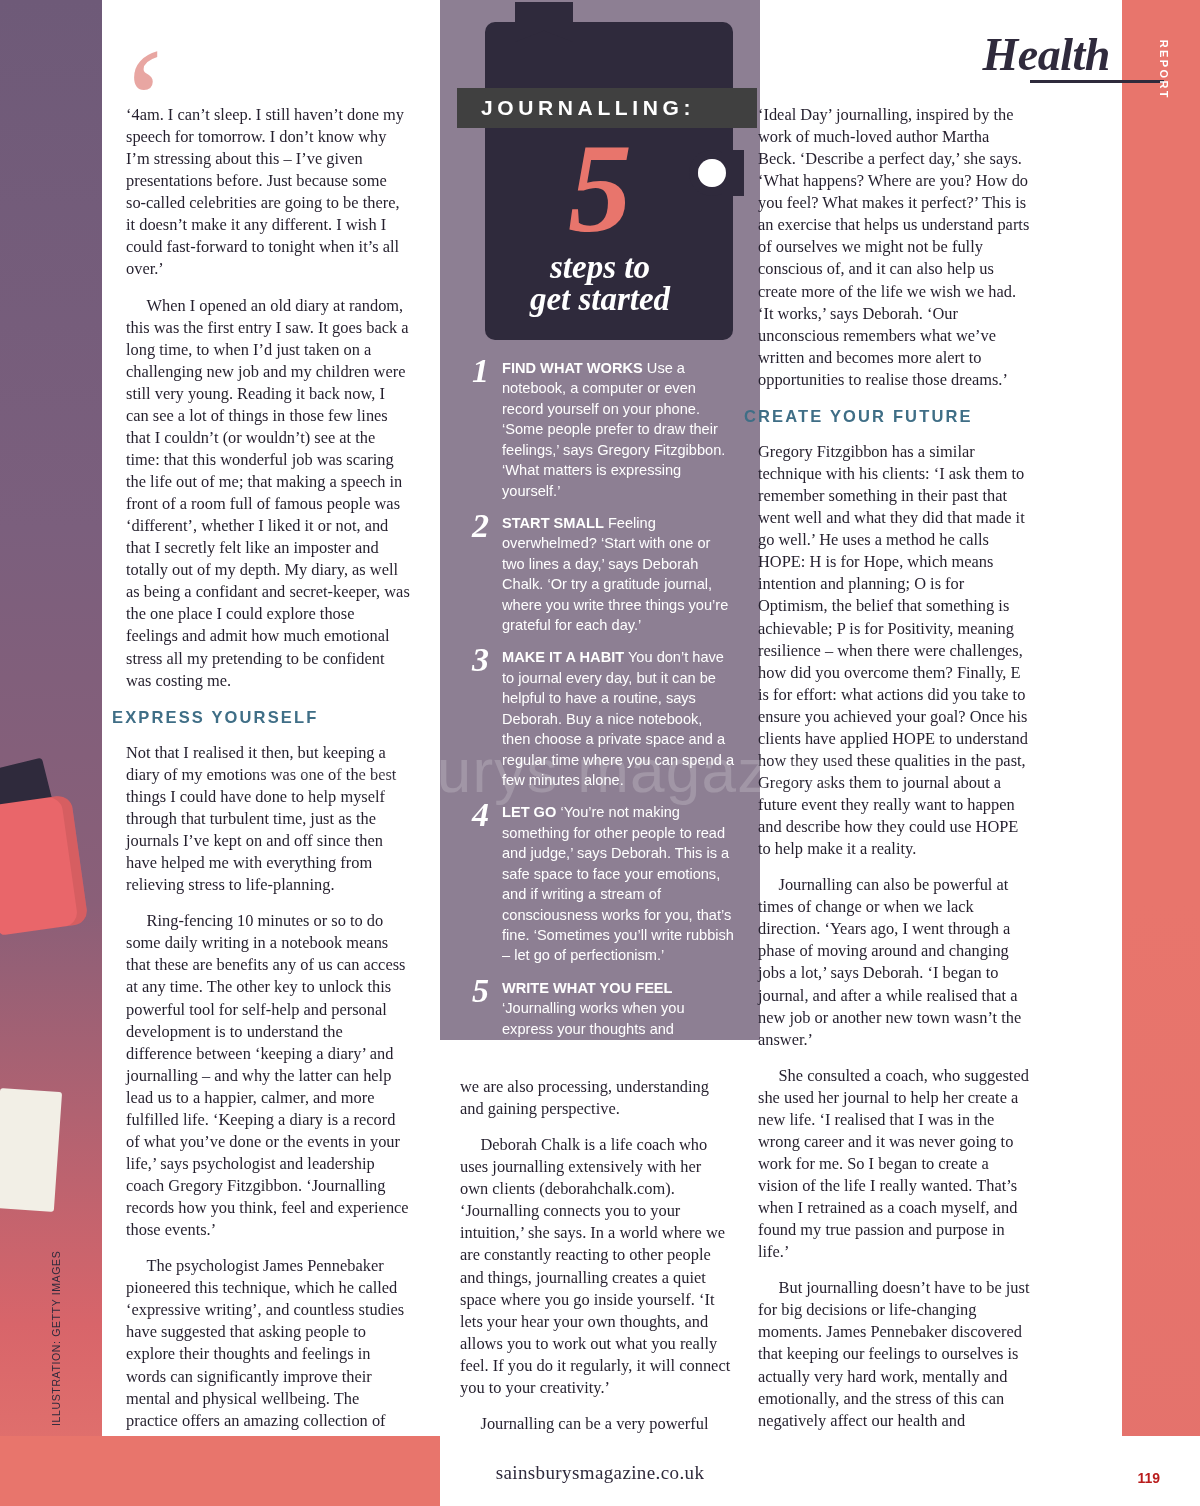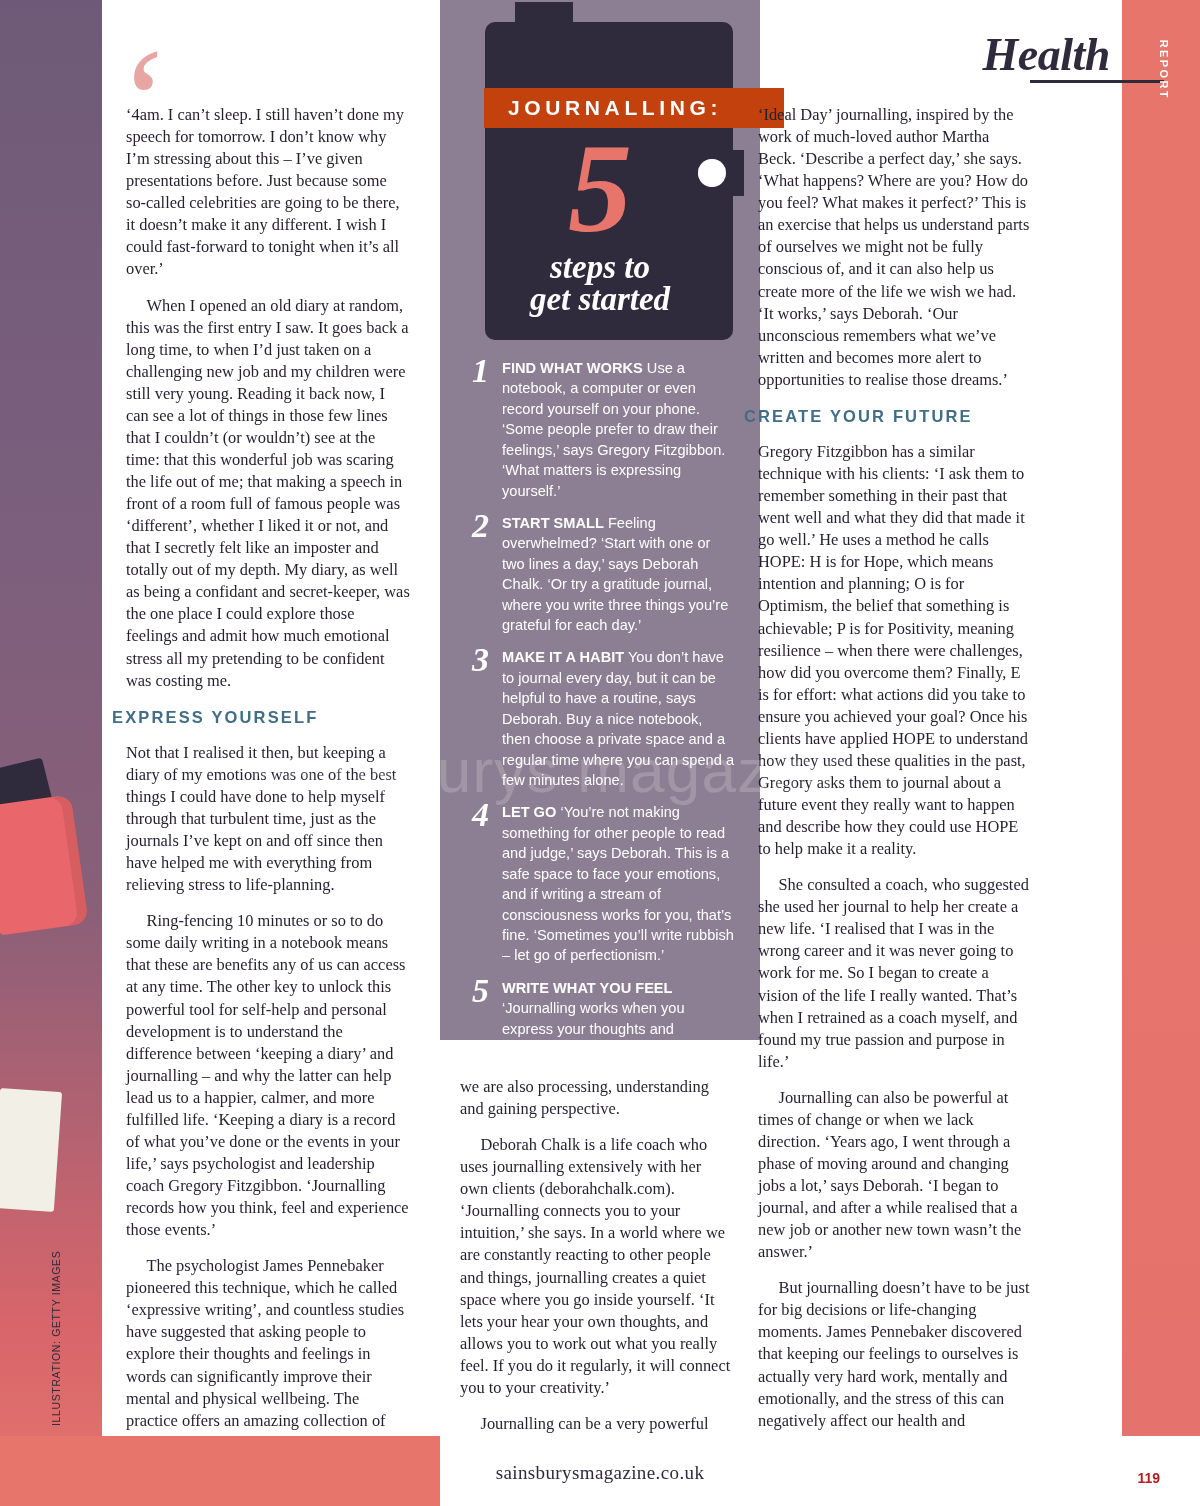--- a/index.html
+++ b/index.html
@@ -124,22 +124,22 @@
   .journal-clasp-dot {
     position: absolute; right: 34px; top: 159px; width: 28px; height: 28px;
     background: #ffffff; border-radius: 50%;
   }
   .journal-clasp-arm {
     position: absolute; right: 16px; top: 150px; width: 22px; height: 46px;
     background: #2f2a3c;
   }
 
   .journal-title {
-    position: absolute; left: 44px; top: 88px; width: 300px;
-    background: #c2410c;
+    position: absolute; left: 17px; top: 88px; width: 300px;
+    background: #404040;
     font-family: "Liberation Sans", sans-serif;
     font-weight: bold; font-size: 21px; letter-spacing: 0.22em;
     color: #ffffff; padding: 8px 0 8px 24px;
   }
   .big-five {
     position: absolute; left: 0; right: 0; top: 124px;
     text-align: center;
     font-family: "Liberation Serif", serif;
     font-style: italic; font-weight: bold;
     font-size: 128px; color: #e8756c; line-height: 1;
@@ -261,22 +261,22 @@
   <div class="col" id="col2">
     <p class="first">we are also processing, understanding and gaining perspective.</p>
     <p>Deborah Chalk is a life coach who uses journalling extensively with her own clients (deborahchalk.com). ‘Journalling connects you to your intuition,’ she says. In a world where we are constantly reacting to other people and things, journalling creates a quiet space where you go inside yourself. ‘It lets your hear your own thoughts, and allows you to work out what you really feel. If you do it regularly, it will connect you to your creativity.’</p>
     <p>Journalling can be a very powerful way to get more of the things you want from life, whether that’s love, control or a better job. Deborah describes a process she calls</p>
   </div>
 
   <div class="col" id="col3">
     <p class="first">‘Ideal Day’ journalling, inspired by the work of much-loved author Martha Beck. ‘Describe a perfect day,’ she says. ‘What happens? Where are you? How do you feel? What makes it perfect?’ This is an exercise that helps us understand parts of ourselves we might not be fully conscious of, and it can also help us create more of the life we wish we had. ‘It works,’ says Deborah. ‘Our unconscious remembers what we’ve written and becomes more alert to opportunities to realise those dreams.’</p>
     <h3>CREATE YOUR FUTURE</h3>
     <p class="first">Gregory Fitzgibbon has a similar technique with his clients: ‘I ask them to remember something in their past that went well and what they did that made it go well.’ He uses a method he calls HOPE: H is for Hope, which means intention and planning; O is for Optimism, the belief that something is achievable; P is for Positivity, meaning resilience – when there were challenges, how did you overcome them? Finally, E is for effort: what actions did you take to ensure you achieved your goal? Once his clients have applied HOPE to understand how they used these qualities in the past, Gregory asks them to journal about a future event they really want to happen and describe how they could use HOPE to help make it a reality.</p>
+    <p>Journalling can also be powerful at times of change or when we lack direction. ‘Years ago, I went through a phase of moving around and changing jobs a lot,’ says Deborah. ‘I began to journal, and after a while realised that a new job or another new town wasn’t the answer.’</p>
     <p>She consulted a coach, who suggested she used her journal to help her create a new life. ‘I realised that I was in the wrong career and it was never going to work for me. So I began to create a vision of the life I really wanted. That’s when I retrained as a coach myself, and found my true passion and purpose in life.’</p>
-    <p>Journalling can also be powerful at times of change or when we lack direction. ‘Years ago, I went through a phase of moving around and changing jobs a lot,’ says Deborah. ‘I began to journal, and after a while realised that a new job or another new town wasn’t the answer.’</p>
     <p><span>But journalling doesn’t have to be just for big decisions or life-changing moments. James Pennebaker discovered that keeping our feelings to ourselves is actually very hard work, mentally and emotionally, and the stress of this can negatively affect our health and wellbeing. We have a strong human need to express ourselves fully and honestly. When we do, it leads to greater happiness, awareness and understanding. ‘Think of journalling as a simple act of emotional hygiene,’ says Gregory. ‘Like brushing your teeth or going for a daily walk – it’s a small, simple way to take care of your wellbeing.’</span><span class="end-mark"></span></p>
   </div>
 
   <div class="watermark">sainsburys magazine</div>
 
   <div class="band-bottom"></div>
   <div class="band-bottom-left"></div>
   <div class="footer-url">sainsburysmagazine.co.uk</div>
   <div class="page-num">119</div>
 </div>

